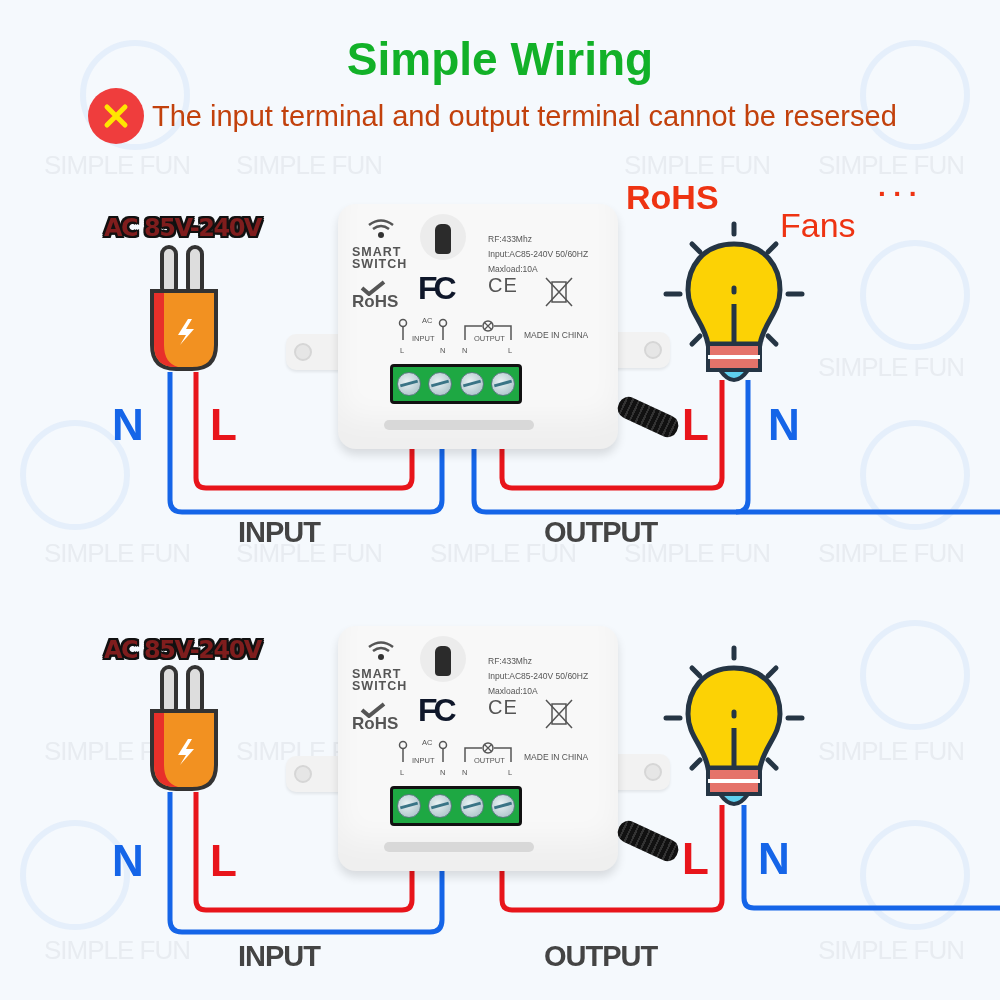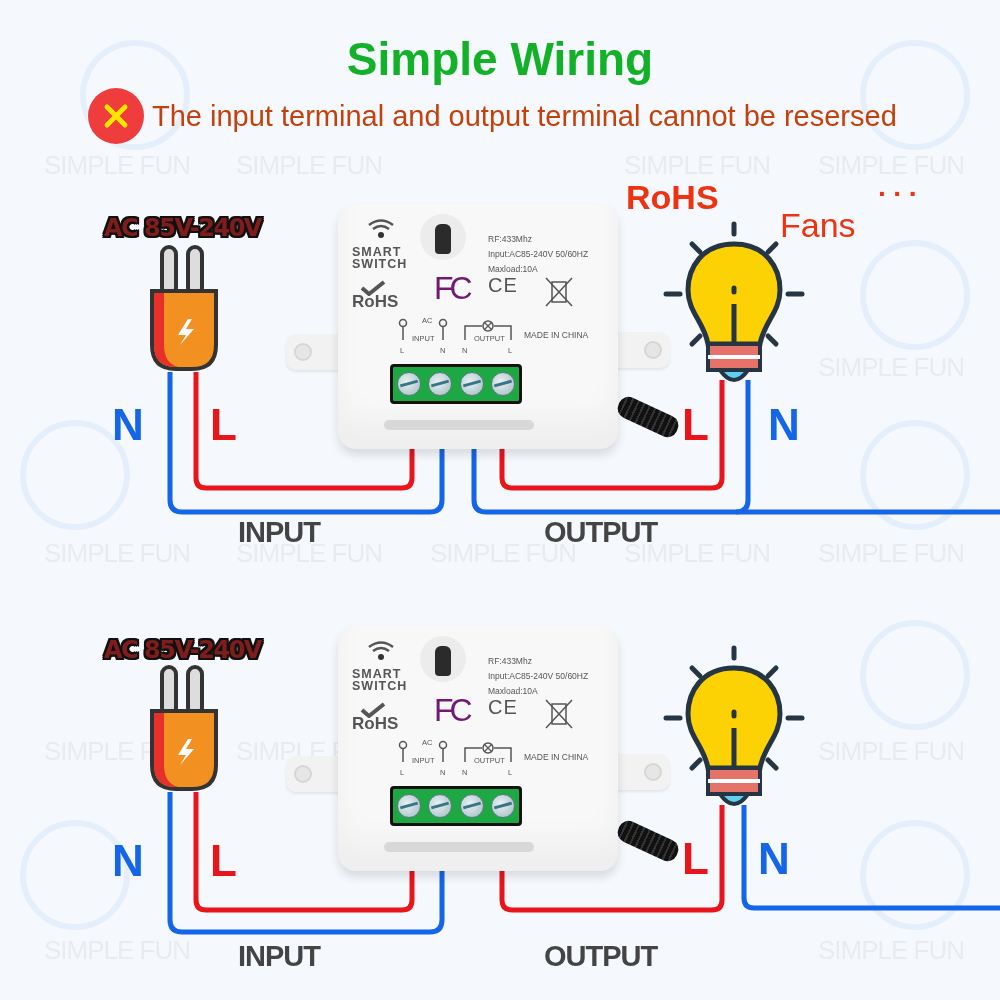--- a/index.html
+++ b/index.html
@@ -22,21 +22,21 @@
   .device{position:absolute;width:280px;height:250px;}
   .dev-body{position:absolute;left:0;top:0;width:280px;height:245px;background:#f8f8f8;border-radius:18px;box-shadow:0 6px 10px rgba(0,0,0,0.12), inset 0 -30px 30px rgba(0,0,0,0.04);}
   .tab-l{position:absolute;left:-52px;top:130px;width:60px;height:36px;background:#f2f2f2;border-radius:10px 0 0 10px;box-shadow:0 2px 3px rgba(0,0,0,0.08);}
   .tab-r{position:absolute;right:-52px;top:128px;width:60px;height:36px;background:#f2f2f2;border-radius:0 10px 10px 0;box-shadow:0 2px 3px rgba(0,0,0,0.08);}
   .hole{position:absolute;width:14px;height:14px;border-radius:50%;background:#e6e6e6;border:2px solid #d6d6d6;}
   .btn-well{position:absolute;left:82px;top:10px;width:46px;height:46px;border-radius:50%;background:#ececec;}
   .btn-knob{position:absolute;left:97px;top:20px;width:16px;height:30px;border-radius:6px 6px 4px 4px;background:#2b2b2b;}
   .spec{position:absolute;font-size:8.5px;color:#555;white-space:nowrap;}
   .smart{position:absolute;left:14px;top:42px;font-size:12.5px;font-weight:bold;color:#555;line-height:12px;letter-spacing:1px;}
   .rohs{position:absolute;left:14px;top:88px;font-size:17px;font-weight:bold;color:#555;}
-  .fc{position:absolute;left:96px;top:66px;font-size:32px;font-weight:normal;color:#701a75;letter-spacing:-4px;}
+  .fc{position:absolute;left:80px;top:66px;font-size:32px;font-weight:bold;color:#0f172a;letter-spacing:-4px;}
   .ce{position:absolute;left:150px;top:70px;font-size:20px;color:#555;letter-spacing:1px;}
   .tlabel{position:absolute;font-size:7.5px;color:#555;}
   .terminal{position:absolute;left:52px;top:160px;width:126px;height:34px;background:#1ea843;border:3px solid #111;border-radius:4px;display:flex;justify-content:space-around;align-items:center;}
   .screw{width:22px;height:22px;border-radius:50%;background:radial-gradient(circle at 40% 40%,#e9f2f4,#9fb9c0);border:1px solid #5a7a80;position:relative;}
   .screw::after{content:"";position:absolute;left:2px;top:9px;width:18px;height:3px;background:#3a7486;transform:rotate(-15deg);}
   .slot{position:absolute;left:46px;top:216px;width:150px;height:10px;background:#d8d8d8;border-radius:5px;}
   .antenna{position:absolute;width:64px;height:22px;border-radius:10px;background:repeating-linear-gradient(90deg,#111 0 4px,#333 4px 6px);transform:rotate(25deg);}
   svg.wires{position:absolute;left:0;top:0;}
   .plug{position:absolute;}
   .bulb{position:absolute;}

